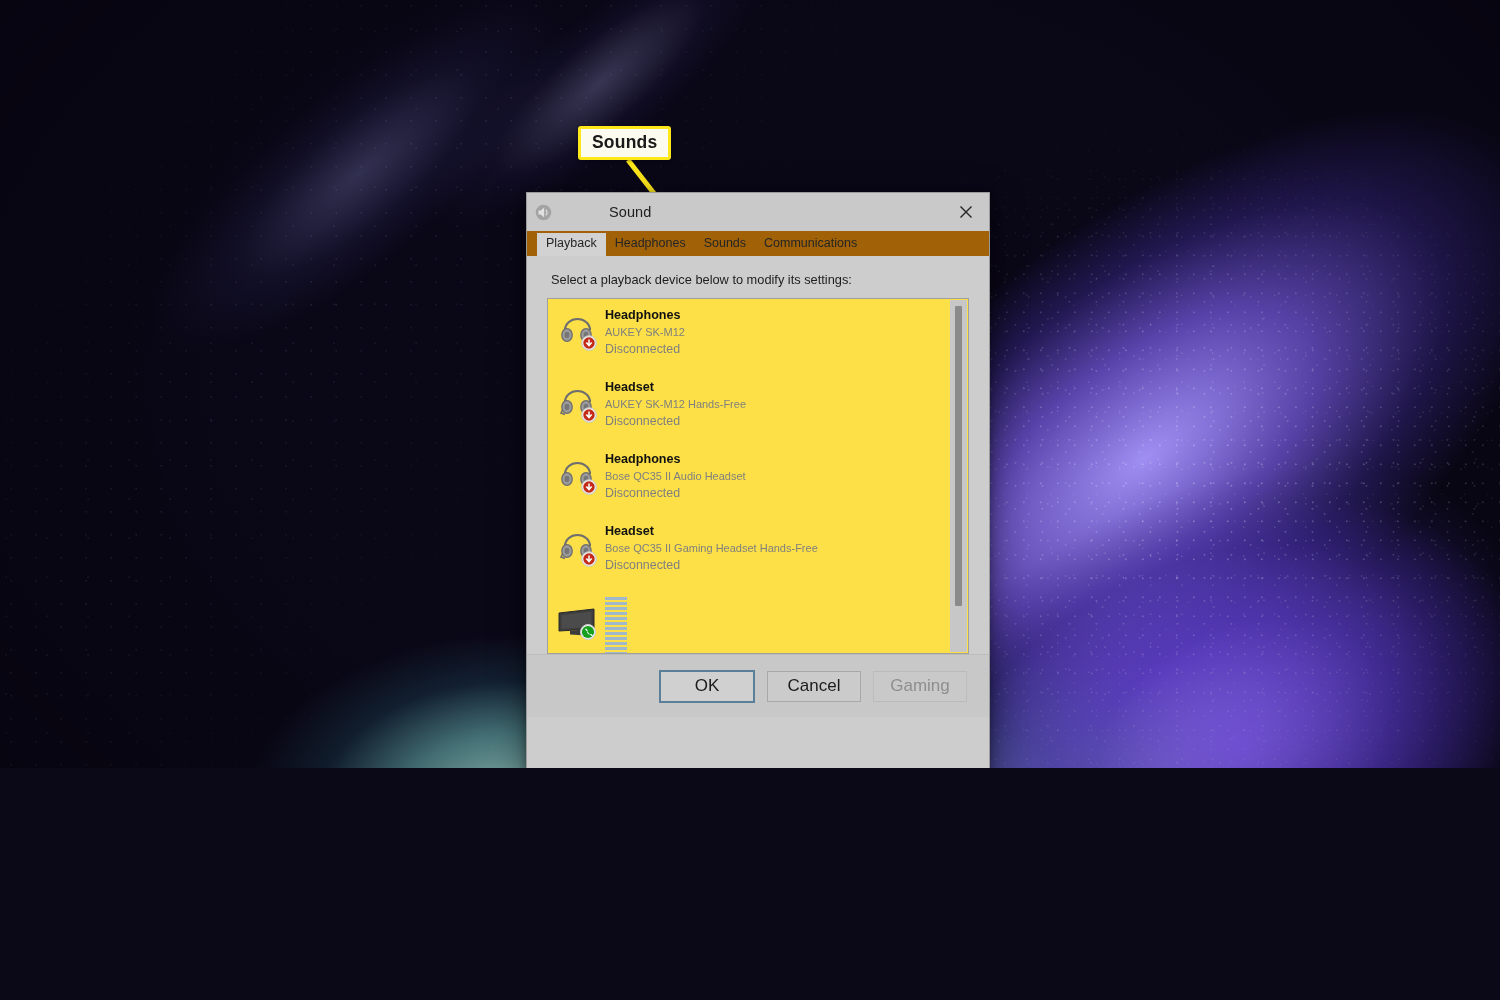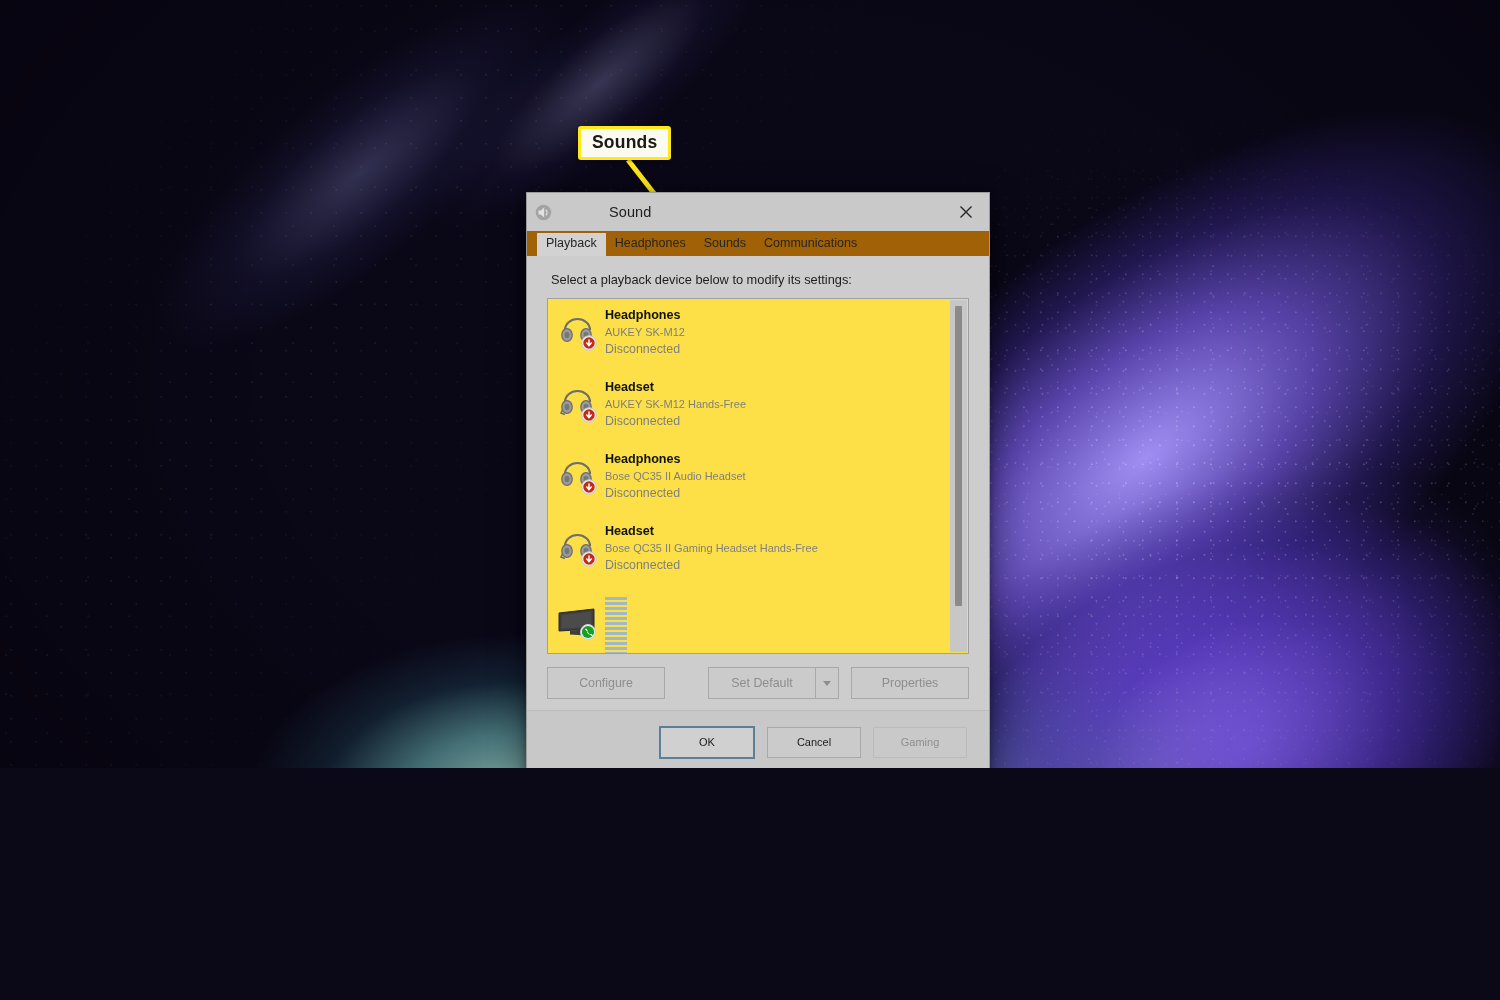--- a/index.html
+++ b/index.html
@@ -186,21 +186,21 @@
   .btn-properties{width:88px;margin-left:12px;}
 
   .footer{
     flex:0 0 62px;height:62px;background:#c8c8c8;
     margin:0 -20px; padding:0 22px;
     display:flex;align-items:center;justify-content:flex-end;gap:0;
     border-top:1px solid #bcbcbc;
   }
   .fbtn{
     width:92px;height:29px;border:1px solid #a8a8a8;background:#cbcbcb;
-    font-size:11px;color:#1b1b1b;display:flex;align-items:center;justify-content:center;
+    font-size:17px;color:#1b1b1b;display:flex;align-items:center;justify-content:center;
     cursor:default;margin-left:12px;font-family:"Liberation Sans", sans-serif;
   }
   .fbtn.primary{border:2px solid #5b7f99;background:#d0d0d0;width:92px;height:29px;}
   .fbtn.disabled{color:#8e8e8e;border-color:#bbb;background:#c9c9c9;}
 
   
   .callout{
     position:absolute;left:578px;top:126px;
     background:#fbfbf0;border:3px solid #ffe81a;border-radius:3px;
     padding:3px 11px 4px 11px;
@@ -383,30 +383,20 @@
             </div>
           </div>
 
         </div>
 
         <div class="scrollbar">
           <div class="sbthumb"></div>
         </div>
       </div>
 
-      <div class="midbtns">
-        <div class="btn btn-configure">Configure</div>
-        <div class="split">
-          <div class="btn btn-setdefault">Set Default</div>
-          <div class="btn-caret">
-            <span class="caret"></span>
-          </div>
-        </div>
-        <div class="btn btn-properties">Properties</div>
-      </div>
 
       <div class="footer">
         <div class="fbtn primary">OK</div>
         <div class="fbtn">Cancel</div>
         <div class="fbtn disabled">Gaming</div>
       </div>
     </div>
   </div>
 </div>
 

